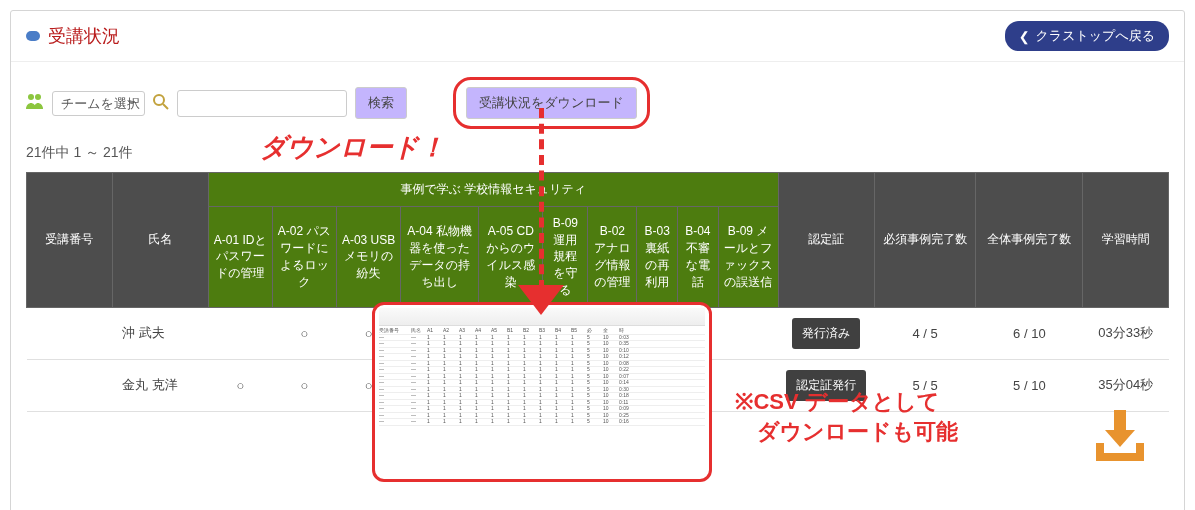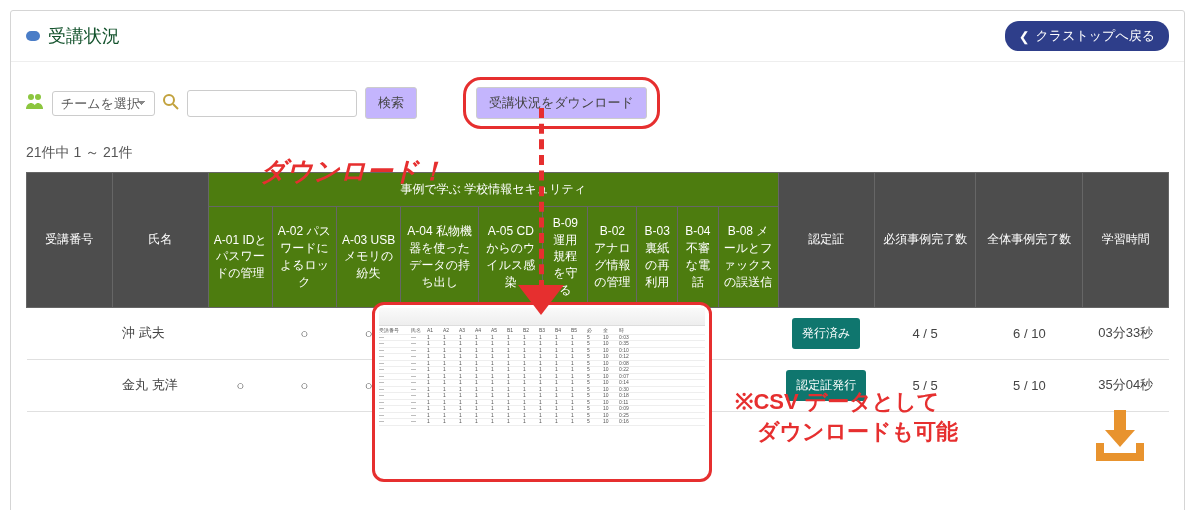--- a/index.html
+++ b/index.html
@@ -34,21 +34,21 @@
       align-items: center;
       gap: 8px;
     }
     .title-bullet {
       width: 14px;
       height: 10px;
       background: #4a7dc7;
       border-radius: 5px;
     }
     .panel-title {
-      color: #14532d;
+      color: #b91c1c;
       font-size: 18px;
       font-weight: normal;
     }
     .back-btn {
       background: #2e3e8a;
       color: #fff;
       padding: 6px 14px;
       border-radius: 14px;
       font-size: 13px;
       cursor: pointer;
@@ -65,21 +65,21 @@
       align-items: center;
       gap: 8px;
       margin-bottom: 15px;
     }
     .people-icon {
       color: #8bc34a;
       font-size: 16px;
     }
     .team-select {
       border: 1px solid #ccc;
-      padding: 4px 14px 4px 8px;
+      padding: 4px 4px 4px 8px;
       border-radius: 3px;
       background: #fff;
       position: relative;
       font-size: 13px;
       color: #555;
       cursor: pointer;
       appearance: none;
       background:
         linear-gradient(45deg, transparent 50%, #888 50%),
         linear-gradient(135deg, #888 50%, transparent 50%);
@@ -157,33 +157,33 @@
     .col-id       { width: 80px; }
     .col-name     { width: 90px; }
     .col-small    { width: 60px; }
     .col-med      { width: 73px; }
     .col-cert     { width: 90px; }
     .col-count    { width: 95px; }
     .col-count2   { width: 100px; }
     .col-time     { width: 80px; }
 
     .cert-btn {
-      background: #0f766e;
+      background: #404040;
       color: #fff;
       border: none;
       padding: 7px 10px;
       border-radius: 3px;
       cursor: pointer;
       font-size: 12px;
     }
     
     .annotation-download-label {
       position: absolute;
       left: 260px;
-      top: 154px;
+      top: 130px;
       color: #e62f2f;
       font-weight: bold;
       font-size: 26px;
       font-style: italic;
       z-index: 50;
     }
     .dashed-arrow {
       position: absolute;
       left: 539px;
       top: 108px;
@@ -337,21 +337,21 @@
         <tr>
           <th class="sub">A-01 IDとパスワードの管理</th>
           <th class="sub">A-02 パスワードによるロック</th>
           <th class="sub">A-03 USBメモリの紛失</th>
           <th class="sub">A-04 私物機器を使ったデータの持ち出し</th>
           <th class="sub">A-05 CDからのウイルス感染</th>
           <th class="sub">B-09 運用規程を守る</th>
           <th class="sub">B-02 アナログ情報の管理</th>
           <th class="sub">B-03 裏紙の再利用</th>
           <th class="sub">B-04 不審な電話</th>
-          <th class="sub">B-08 メールとファックスの誤送信</th>
+          <th class="sub">B-09 メールとファックスの誤送信</th>
         </tr>
       </thead>
       <tbody>
         <tr>
           <td></td>
           <td class="name">沖 武夫</td>
           <td></td>
           <td>○</td>
           <td>○</td>
           <td></td>

